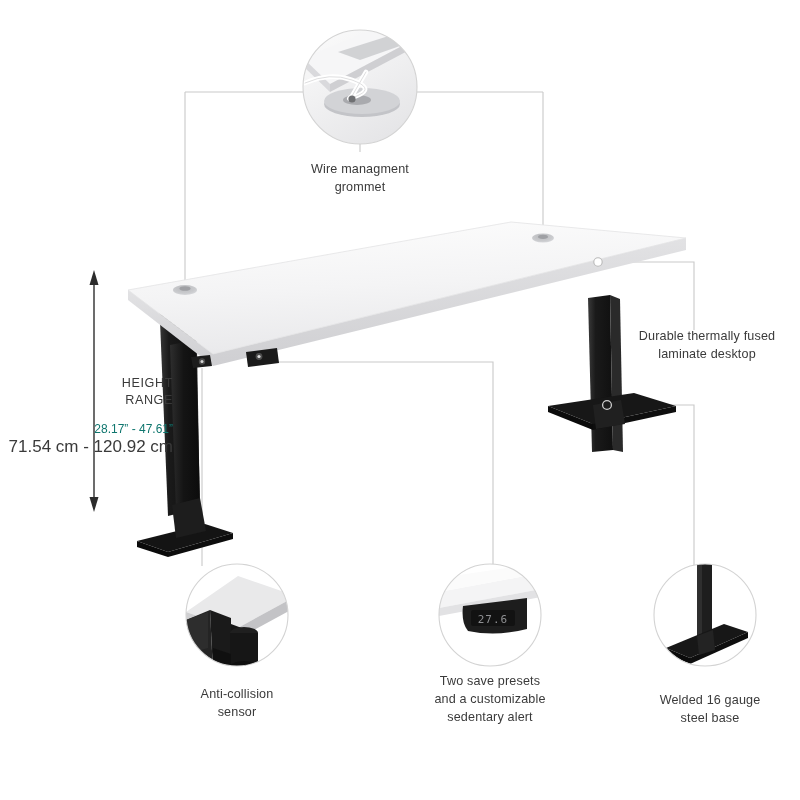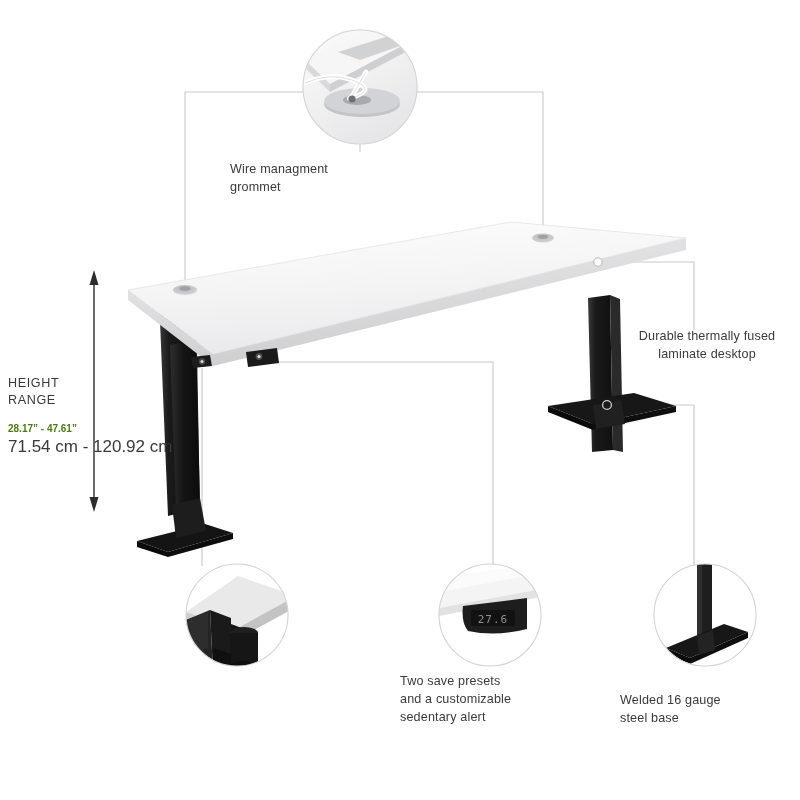--- a/index.html
+++ b/index.html
@@ -9,38 +9,39 @@
     font-family:"Liberation Sans", sans-serif;
     color:#3b3b3b;
     position:relative;
     overflow:hidden;
   }
   #stage { position:absolute; inset:0; width:800px; height:800px; }
   #art { position:absolute; left:0; top:0; width:800px; height:800px; }
 
   .cap {
     position:absolute;
+    text-align:center;
     font-size:12.6px;
     line-height:18px;
     color:#3a3a3a;
     letter-spacing:.15px;
     white-space:pre-line;
   }
   #cap-grommet { left:230px; top:160px; width:260px; }
   #cap-laminate{ left:612px; top:327px; width:190px; text-align:center; }
   #cap-anti    { left:147px; top:685px; width:180px; }
   #cap-presets { left:400px; top:672px; width:180px; }
   #cap-steel   { left:620px; top:691px; width:180px; }
 
-  #hr-wrap { position:absolute; left:8px; top:375px; width:165px; text-align:left; }
+  #hr-wrap { position:absolute; left:8px; top:375px; width:165px; text-align:right; }
   #hr-title {
     font-size:12.6px; line-height:17px; color:#3a3a3a;
     letter-spacing:.6px; white-space:pre-line;
   }
-  #hr-in  { font-size:10px; line-height:18px; color:#4d7c0f; margin-top:11px;font-weight:bold; }
+  #hr-in  { font-size:12px; line-height:18px; color:#0f766e; margin-top:11px; }
   #hr-cm  { font-size:17px; line-height:18px; color:#3a3a3a; }
 </style>
 </head>
 <body>
 
 <div id="stage">
 
   <svg id="art" viewBox="0 0 800 800">
     <defs>
       <linearGradient id="topFace" x1="0" y1="0" x2="0.25" y2="1">
@@ -225,19 +226,21 @@
     <div id="hr-title">HEIGHT
 RANGE</div>
     <div id="hr-in">28.17” - 47.61”</div>
     <div id="hr-cm">71.54 cm - 120.92 cm</div>
   </div>
 
   <div class="cap" id="cap-grommet">Wire managment
 grommet</div>
   <div class="cap" id="cap-laminate">Durable thermally fused
 laminate desktop</div>
+  <div class="cap" id="cap-anti">Anti-collision
+sensor</div>
   <div class="cap" id="cap-presets">Two save presets
 and a customizable
 sedentary alert</div>
   <div class="cap" id="cap-steel">Welded 16 gauge
 steel base</div>
 
 </div>
 
 </body></html>

